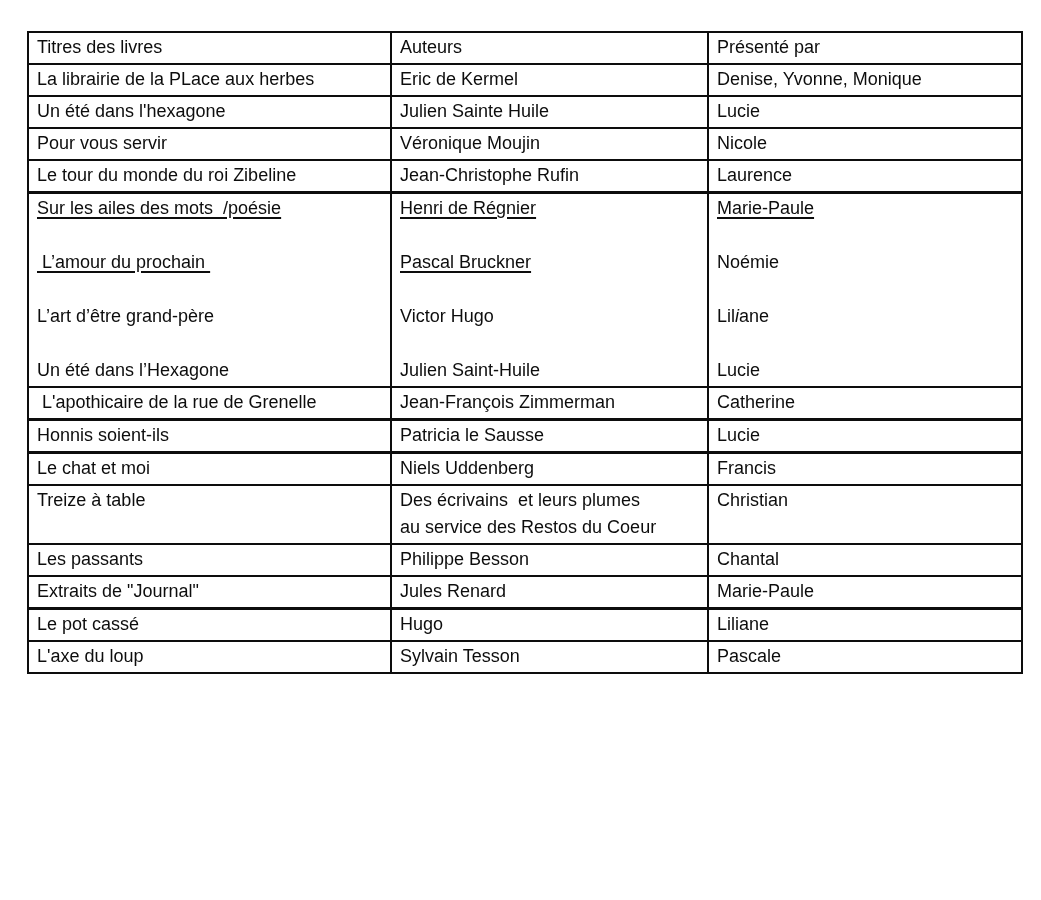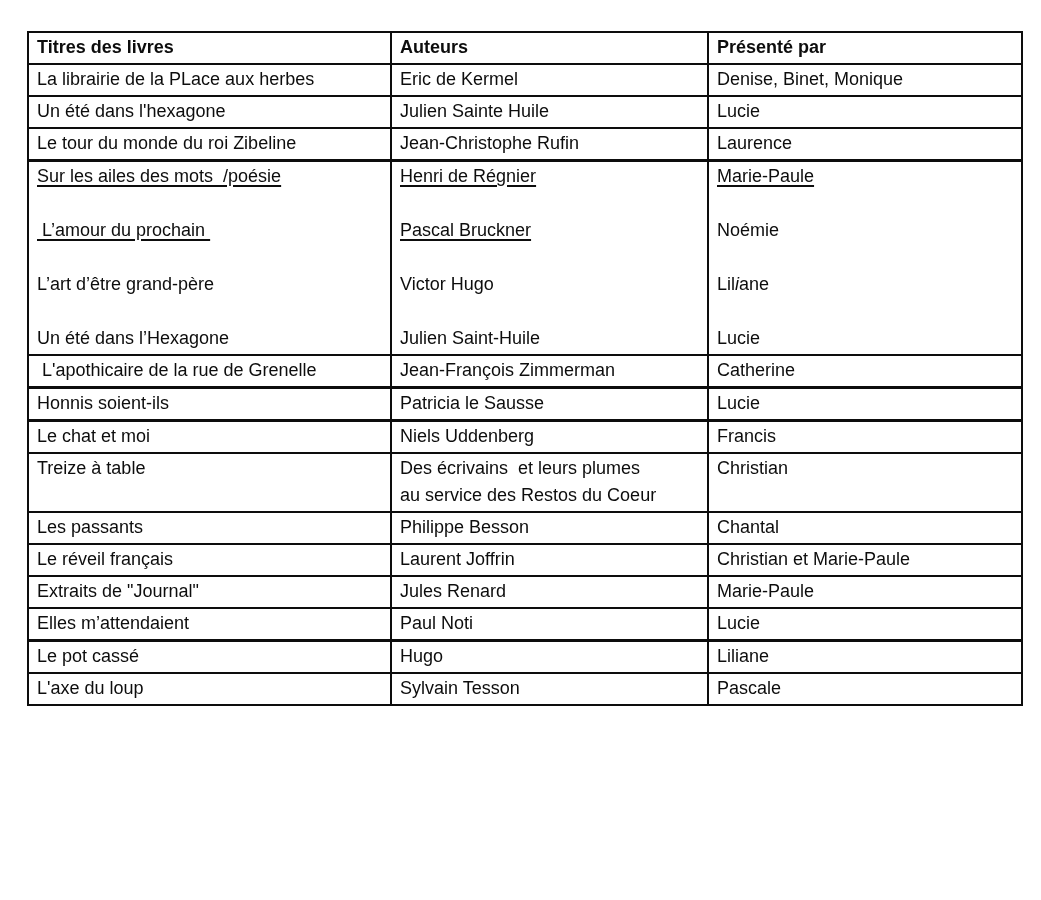--- a/index.html
+++ b/index.html
@@ -13,21 +13,21 @@
     border:2px solid #0d0d0d;
   }
   th,td{
     border:2px solid #0d0d0d;
     vertical-align:top;
     padding:1px 8px 2px 8px;
     font-size:18px;line-height:27px;
     text-align:left;font-weight:normal;
     overflow:hidden;
   }
-  th{font-weight:bold;}
+  th{font-weight:normal;}
   tr.thick-top th, tr.thick-top td{border-top-width:3px;margin-top:40px;}
   .line{white-space:pre-wrap;min-height:27px;}
   .u{text-decoration:underline;text-decoration-thickness:1.5px;text-underline-offset:3px;}
   .i{font-style:italic;}
   .b{font-weight:bold;}
 </style>
 </head>
 <body>
 
 <table class="books">
@@ -51,32 +51,43 @@
   </thead>
   <tbody>
       <tr>
         <td>
           <div class="line"><span>La librairie de la PLace aux herbes</span></div>
         </td>
         <td>
           <div class="line"><span>Eric de Kermel</span></div>
         </td>
         <td>
-          <div class="line"><span>Denise, Binet, Monique</span></div>
+          <div class="line"><span>Denise, Yvonne, Monique</span></div>
         </td>
       </tr>
       <tr>
         <td>
           <div class="line"><span>Un été dans l'hexagone</span></div>
         </td>
         <td>
           <div class="line"><span>Julien Sainte Huile</span></div>
         </td>
         <td>
           <div class="line"><span>Lucie</span></div>
+        </td>
+      </tr>
+      <tr>
+        <td>
+          <div class="line"><span>Pour vous servir</span></div>
+        </td>
+        <td>
+          <div class="line"><span>Véronique Moujin</span></div>
+        </td>
+        <td>
+          <div class="line"><span>Nicole</span></div>
         </td>
       </tr>
       <tr>
         <td>
           <div class="line"><span>Le tour du monde du roi Zibeline</span></div>
         </td>
         <td>
           <div class="line"><span>Jean-Christophe Rufin</span></div>
         </td>
         <td>
@@ -163,49 +174,27 @@
         </td>
         <td>
           <div class="line"><span>Philippe Besson</span></div>
         </td>
         <td>
           <div class="line"><span>Chantal</span></div>
         </td>
       </tr>
       <tr>
         <td>
-          <div class="line"><span>Le réveil français</span></div>
-        </td>
-        <td>
-          <div class="line"><span>Laurent Joffrin</span></div>
-        </td>
-        <td>
-          <div class="line"><span>Christian et Marie-Paule</span></div>
-        </td>
-      </tr>
-      <tr>
-        <td>
           <div class="line"><span>Extraits de "Journal"</span></div>
         </td>
         <td>
           <div class="line"><span>Jules Renard</span></div>
         </td>
         <td>
           <div class="line"><span>Marie-Paule</span></div>
-        </td>
-      </tr>
-      <tr>
-        <td>
-          <div class="line"><span>Elles m’attendaient</span></div>
-        </td>
-        <td>
-          <div class="line"><span>Paul Noti</span></div>
-        </td>
-        <td>
-          <div class="line"><span>Lucie</span></div>
         </td>
       </tr>
       <tr class="thick-top">
         <td>
           <div class="line"><span>Le pot cassé</span></div>
         </td>
         <td>
           <div class="line"><span>Hugo</span></div>
         </td>
         <td>

